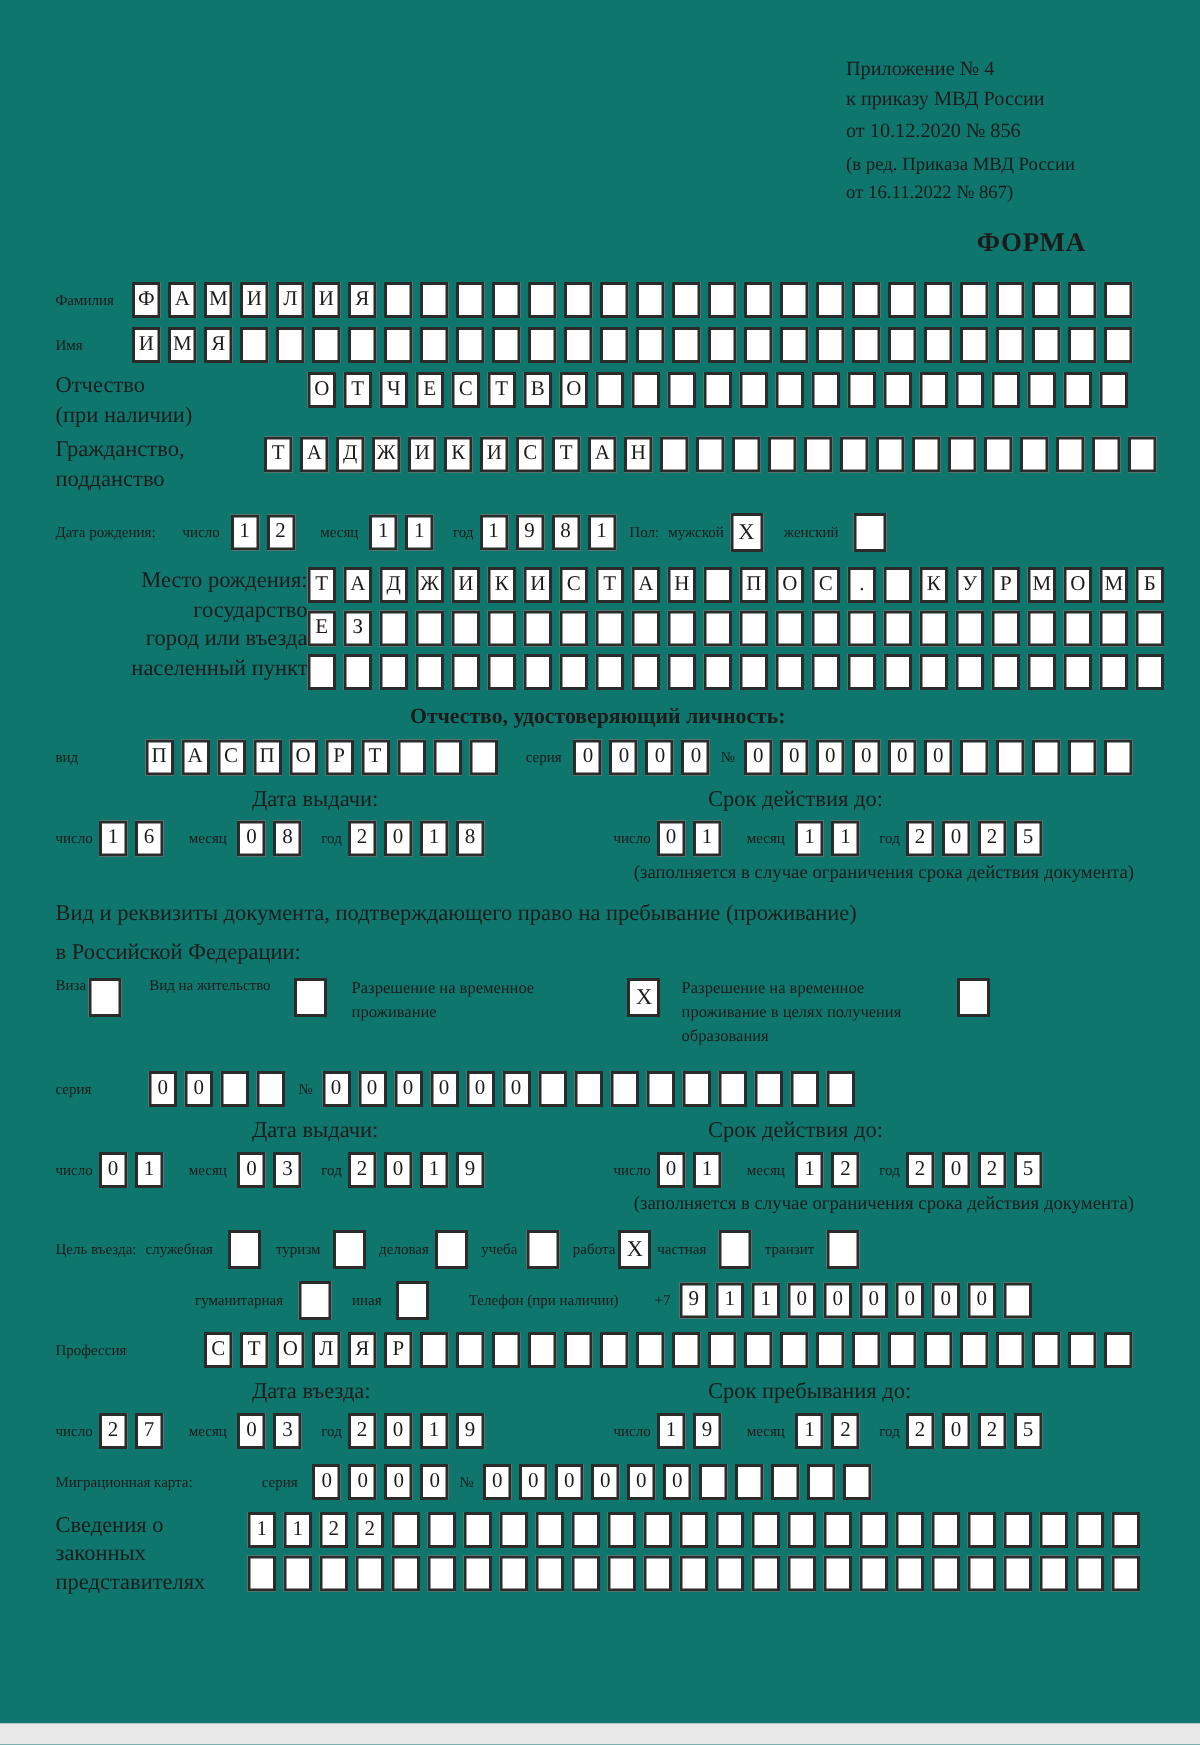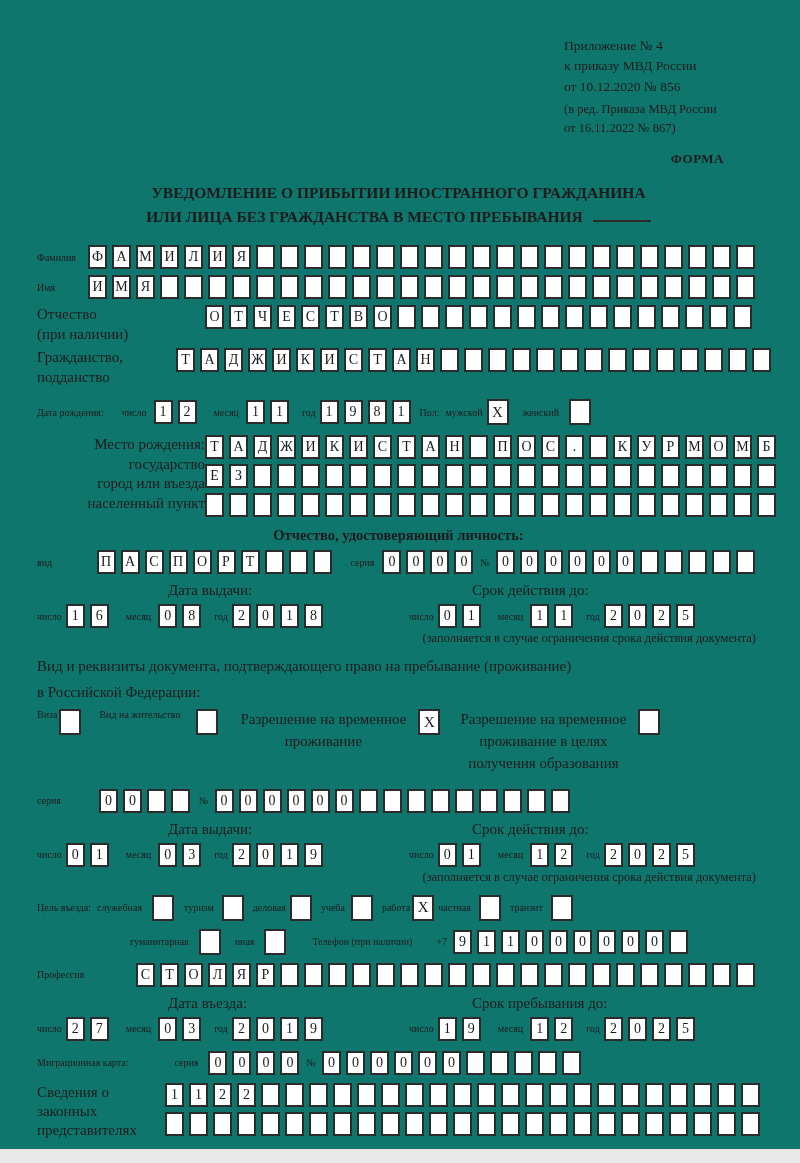--- a/index.html
+++ b/index.html
@@ -3,21 +3,21 @@
 <meta charset="utf-8">
 <style>
   html,body{margin:0;padding:0;background:#e8e8e8;}
   .page{
     width:800px;height:1149px;background:#0f766e;margin:0 auto;
     font-family:"Liberation Serif","DejaVu Serif",serif;color:#1b1b1b;
     box-sizing:border-box;padding:36px 40px 0 37px;overflow:hidden;position:relative;
   }
   .annex{margin-left:auto;width:196px;font-size:13.5px;line-height:1.5;}
   .annex2{margin-left:auto;width:196px;font-size:12.5px;line-height:1.5;margin-top:3px;}
-  .forma{text-align:right;font-weight:bold;font-size:13px;margin:14px 36px 0 0;letter-spacing:.5px;}
+  .forma{text-align:right;font-weight:bold;font-size:18px;margin:14px 36px 0 0;letter-spacing:.5px;}
   .title{text-align:center;font-weight:bold;font-size:15.5px;line-height:1.55;margin-top:14px;}
   .title-underline{display:inline-block;width:58px;border-bottom:2px solid #2a2a2a;margin-left:10px;vertical-align:baseline;}
   .section-h{font-weight:bold;font-size:14.5px;margin-top:22px;}
   .row{display:flex;align-items:center;margin-top:6px;}
   .row.top{align-items:flex-start;}
   .lbl{font-size:10px;white-space:nowrap;}
   .lbl-col{font-size:15px;line-height:19.5px;flex-shrink:0;}
   .cells{display:flex;flex-wrap:nowrap;}
   .cells-col .cells{margin-bottom:5px;}
   .cell{
@@ -28,44 +28,40 @@
   .cb{
     width:22px;height:26px;box-sizing:border-box;border:2px solid #2b2b2b;
     display:inline-flex;align-items:center;justify-content:center;font-size:15px;flex-shrink:0;background:#fff;
   }
   .dl{margin:0 7px 0 12px;}
   .dhead{position:relative;height:19px;margin-top:8px;font-size:15px;}
   .dhead .h1{position:absolute;left:131px;}
   .dhead .h2{position:absolute;left:435px;}
   .note{font-size:12.5px;text-align:right;margin-top:3px;margin-right:4px;}
   .intro{font-size:15px;margin-top:9px;}
-  .opt-label{font-size:15px;text-align:center;line-height:1.45;}
+  .opt-label{font-size:11px;text-align:left;line-height:1.45;}
   .doc-h{font-weight:bold;font-size:14.5px;text-align:center;margin-top:5px;}
 </style>
 </head>
 <body>
 
 <div class="page">
 
   <div class="annex">
     <div>Приложение № 4</div>
     <div>к приказу МВД России</div>
     <div>от 10.12.2020 № 856</div>
   </div>
   <div class="annex2">
     <div>(в ред. Приказа МВД России</div>
     <div>от 16.11.2022 № 867)</div>
   </div>
 
   <div class="forma">ФОРМА</div>
 
-  <div class="title">
-    <div>УВЕДОМЛЕНИЕ О ПРИБЫТИИ ИНОСТРАННОГО ГРАЖДАНИНА</div>
-    <div><span>ИЛИ ЛИЦА БЕЗ ГРАЖДАНСТВА В МЕСТО ПРЕБЫВАНИЯ</span><span class="title-underline"></span></div>
-  </div>
 
 
   <div class="row" style="margin-top:16px;">
     <span class="lbl" style="width:64px;">Фамилия</span>
     <span class="cells">
         <span class="cell">Ф</span>
         <span class="cell">А</span>
         <span class="cell">М</span>
         <span class="cell">И</span>
         <span class="cell">Л</span>

